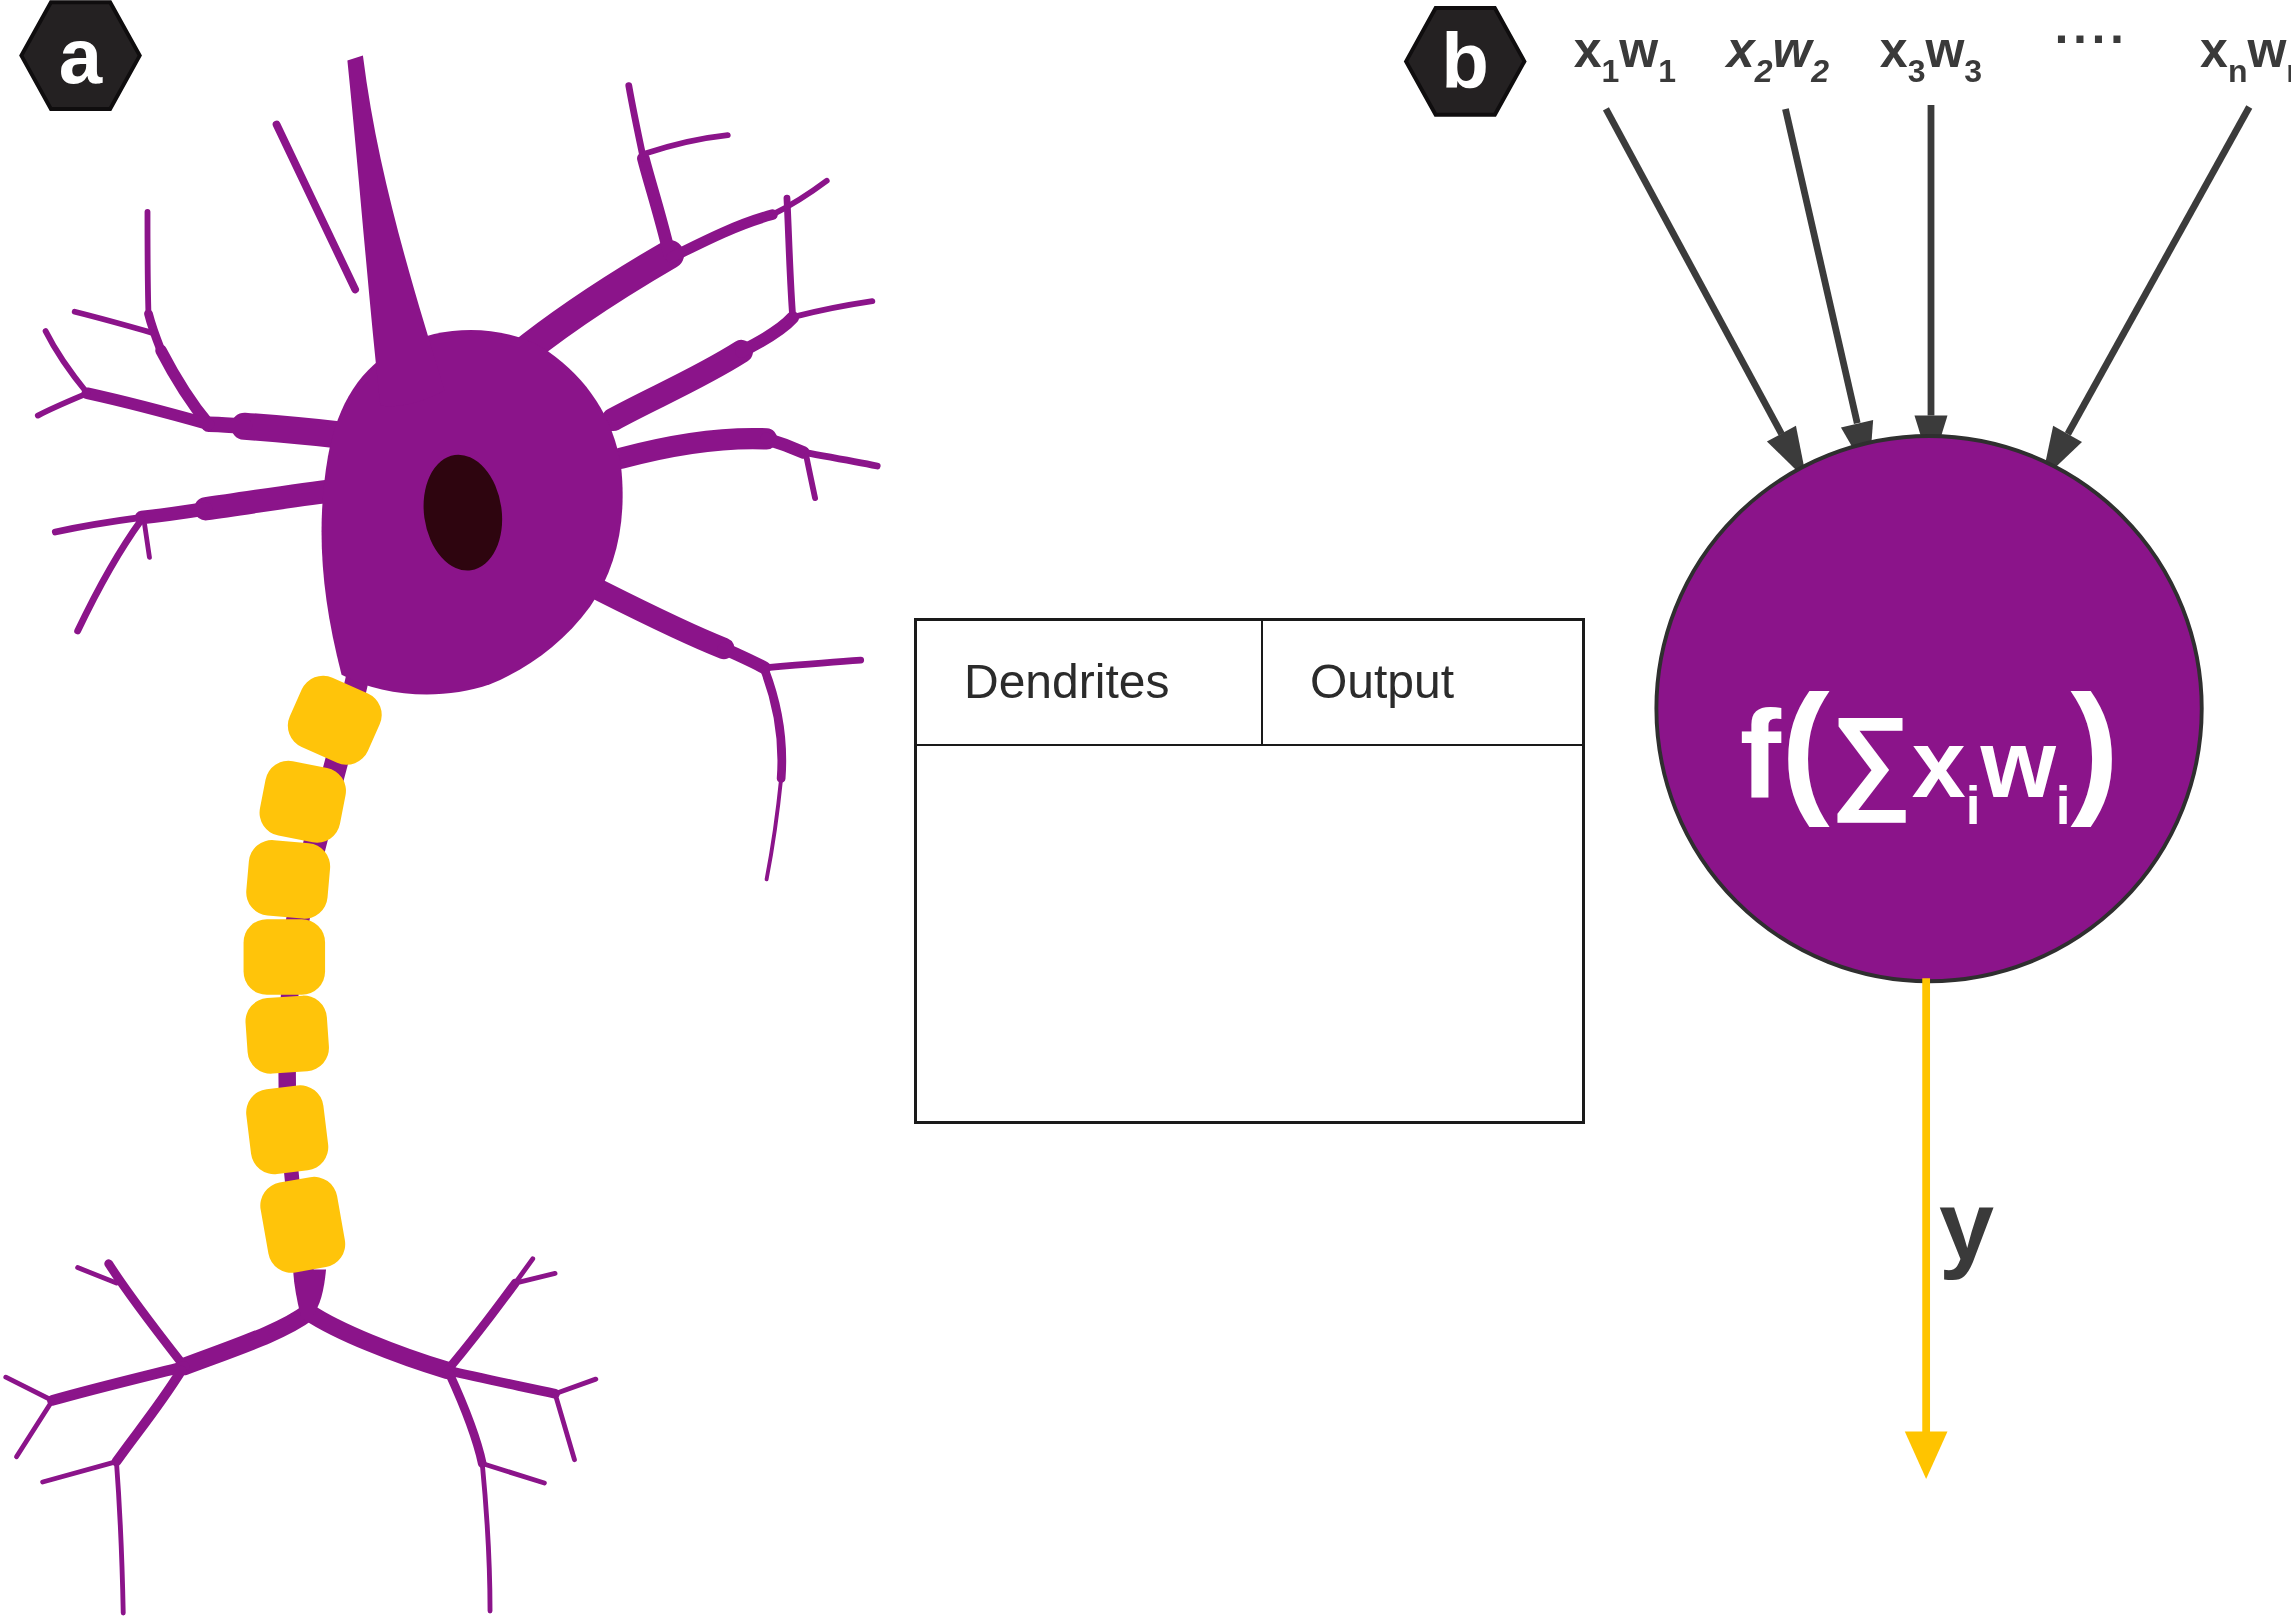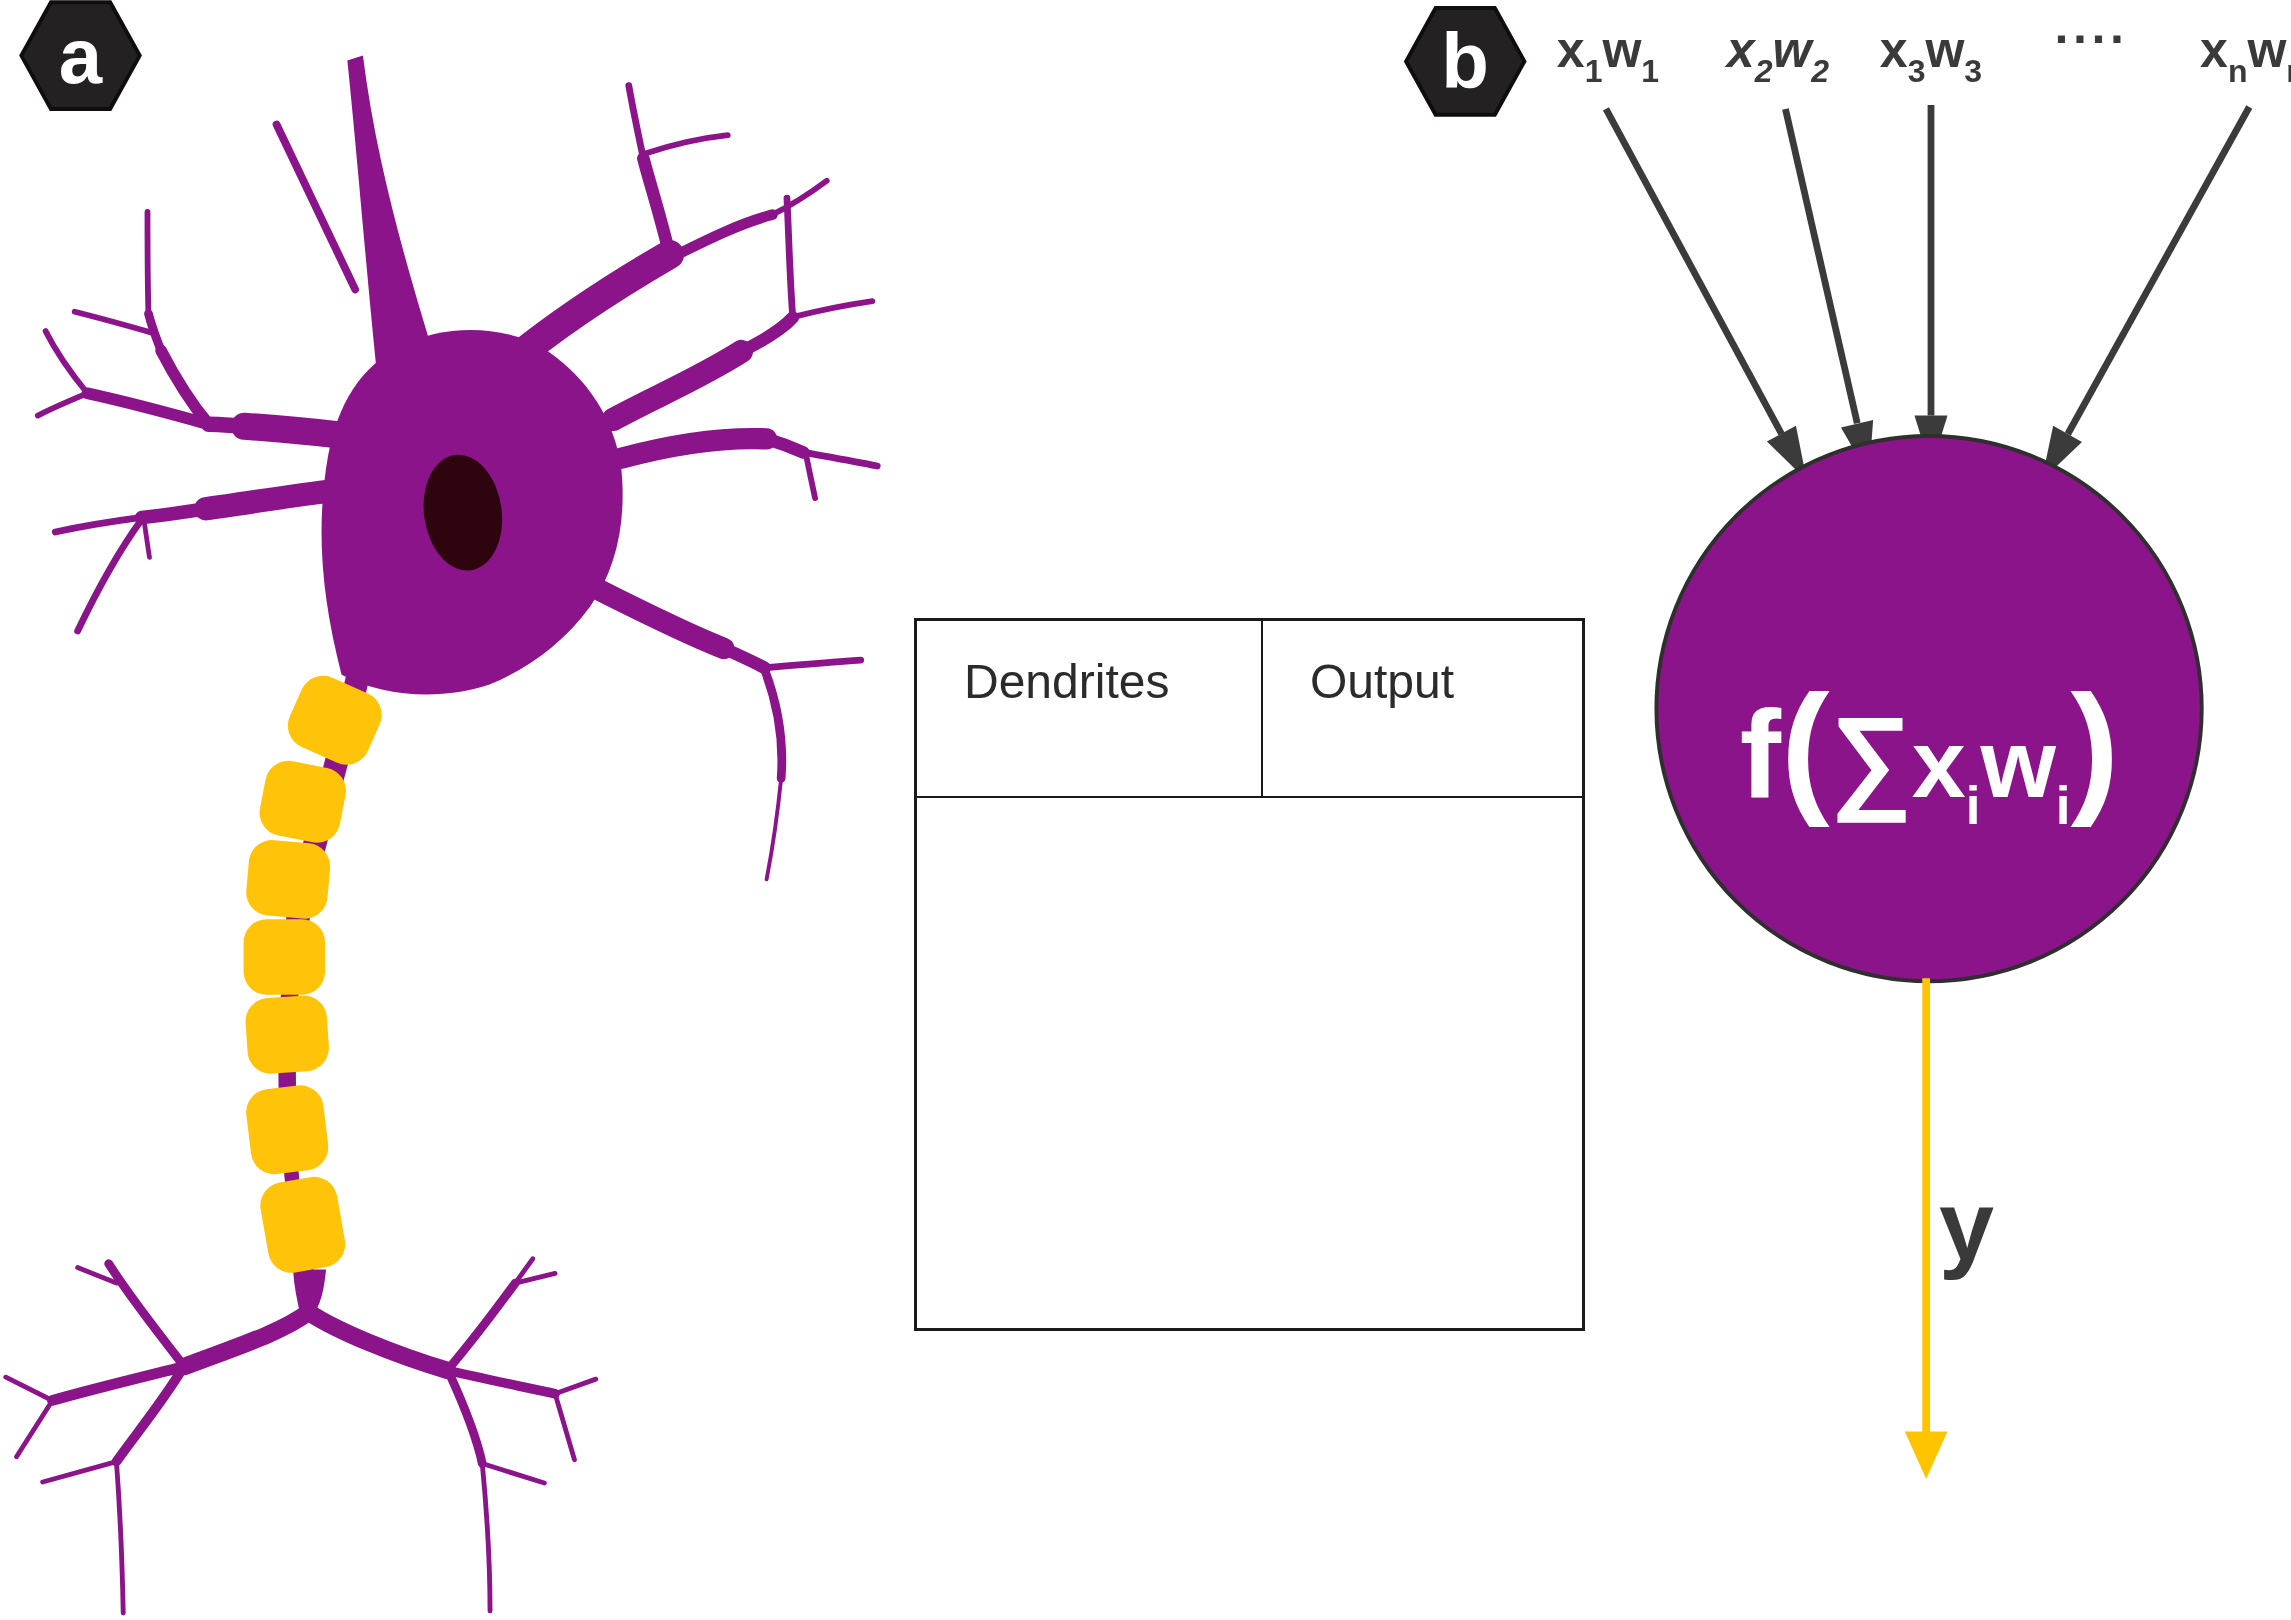--- a/index.html
+++ b/index.html
@@ -17,21 +17,21 @@
     display:flex;align-items:center;justify-content:center;
     color:#ffffff;font-weight:bold;font-size:78px;line-height:1;
     z-index:5;
   }
   #hex-letter-a{left:17.5px;top:2.9px;}
   #hex-letter-b{left:1402px;top:7.8px;}
 
   
   #term-table{
     position:absolute;left:914px;top:618px;
-    width:671px;height:713px;
+    width:671px;height:506px;
     border:3.9px solid #1a1a1a;
     box-sizing:border-box;
     display:grid;
     grid-template-columns:346px 1fr;
     grid-template-rows:repeat(4,1fr);
     background:#ffffff;
     z-index:4;
   }
   .cell{
     box-sizing:border-box;
@@ -43,21 +43,21 @@
   .cell.rdiv{border-bottom:2.9px solid #1a1a1a;}
 
   
   .input-label{
     position:absolute;top:25px;width:136px;
     text-align:center;
     font-size:50px;font-weight:bold;color:#3a3a3a;line-height:1;
     z-index:5;white-space:nowrap;
   }
   .input-label sub, .formula sub{font-size:32px;vertical-align:baseline;display:inline-block;transform:translateY(14.6px);}
-  #input-label-1{left:1540px;}
+  #input-label-1{left:1540px;text-align:right;}
   #input-label-2{left:1710px;font-style:italic;}
   #input-label-3{left:1863px;}
   #input-ellipsis{left:2043px;top:13.6px;width:97px;letter-spacing:1.9px;}
   #input-label-n{left:2185px;}
 
   
   .formula{
     position:absolute;left:1713px;top:621px;width:433px;height:189px;
     display:flex;align-items:baseline;justify-content:center;
     color:#ffffff;font-weight:bold;z-index:5;line-height:1;

